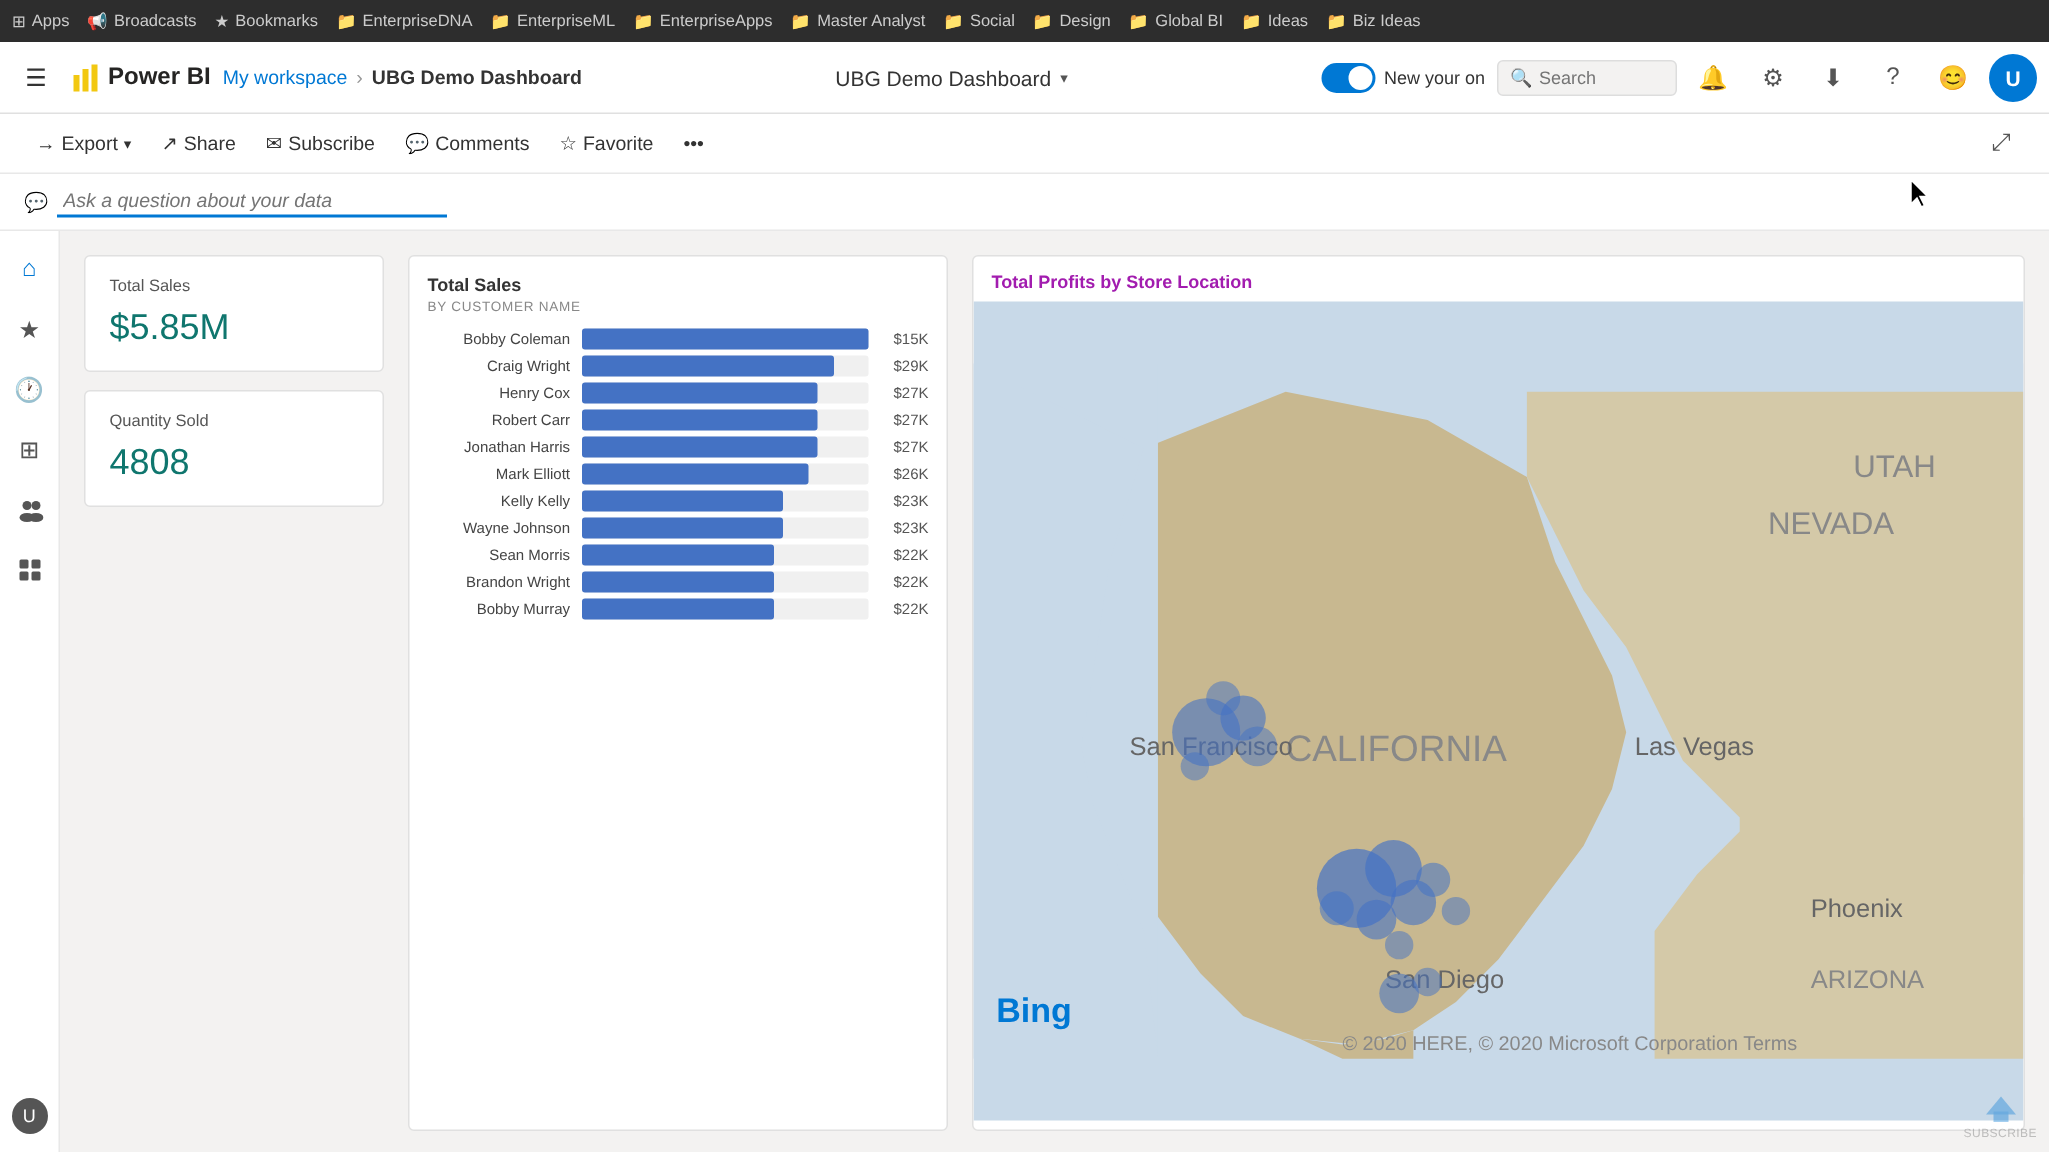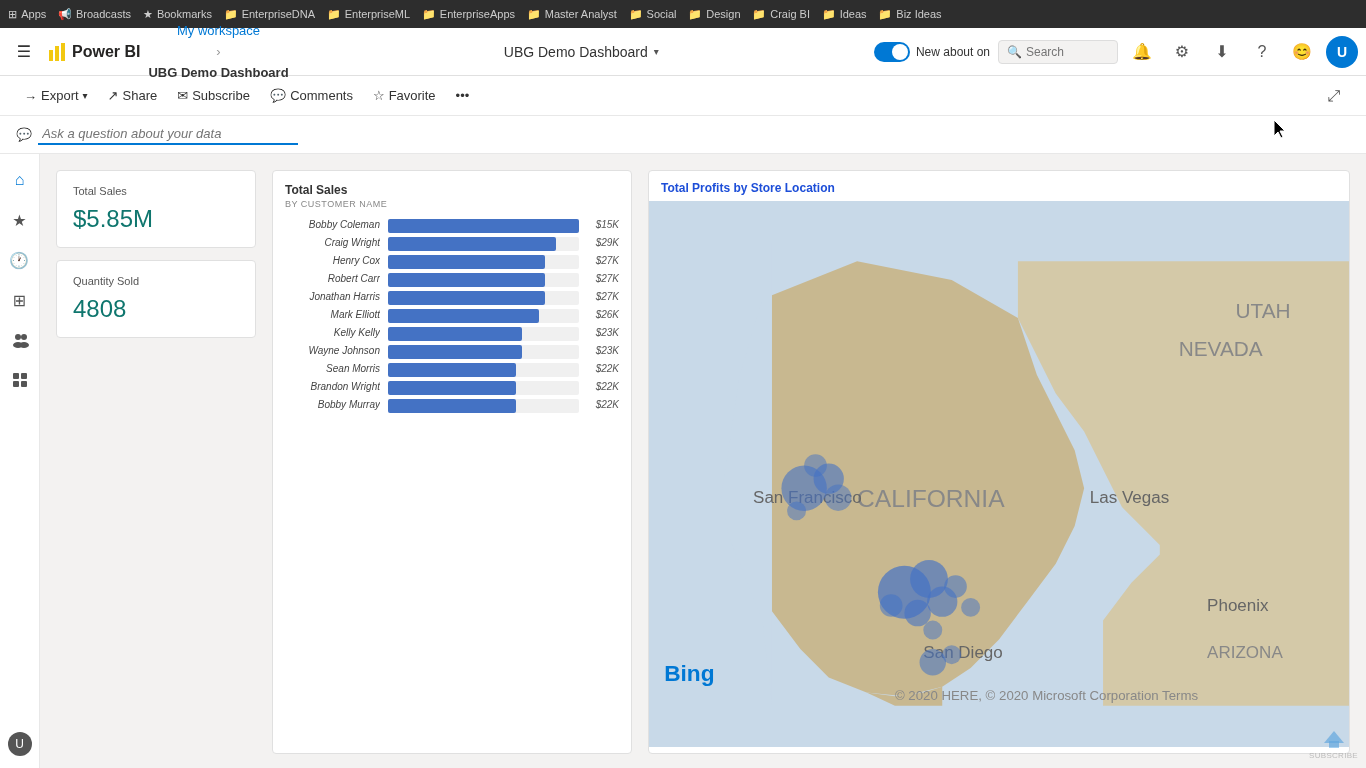--- a/index.html
+++ b/index.html
@@ -45,21 +45,20 @@
       display: flex;
       align-items: center;
       gap: 4px;
     }
     .breadcrumb {
       display: flex;
       align-items: center;
       gap: 6px;
       font-size: 13px;
       color: #333;
-      flex-direction: column;
     }
     .breadcrumb-sep { color: #999; }
     .breadcrumb-link { color: #0078d4; cursor: pointer; }
     .center-title {
       margin: 0 auto;
       font-size: 14px;
       color: #333;
       font-weight: 500;
       display: flex;
       align-items: center;
@@ -232,24 +231,23 @@
     }
     .bar-chart-subtitle {
       font-size: 9px;
       color: #888;
       text-transform: uppercase;
       letter-spacing: 0.5px;
       margin-bottom: 10px;
     }
     .bar-row {
       display: flex;
-      align-items: flex-start;
+      align-items: center;
       margin-bottom: 4px;
       gap: 8px;
-      font-style: italic;
     }
     .bar-label {
       font-size: 10px;
       color: #444;
       width: 95px;
       text-align: right;
       white-space: nowrap;
       overflow: hidden;
       text-overflow: ellipsis;
     }
@@ -276,21 +274,21 @@
     .map-tile {
       background: #fff;
       border: 1px solid #e0e0e0;
       border-radius: 4px;
       flex: 1;
       overflow: hidden;
     }
     .map-title {
       font-size: 12px;
       font-weight: 600;
-      color: #1d4ed8;
+      color: #a21caf;
       padding: 10px 12px 6px;
     }
     .map-container {
       position: relative;
       width: 100%;
       height: calc(100% - 36px);
       background: #c8d9e8;
     }
 
     
@@ -334,21 +332,21 @@
   <span class="browser-bar-item">
     <span style="color:#e8c84a;">📁</span>
     <span>Social</span>
   </span>
   <span class="browser-bar-item">
     <span style="color:#e8c84a;">📁</span>
     <span>Design</span>
   </span>
   <span class="browser-bar-item">
     <span style="color:#e8c84a;">📁</span>
-    <span>Craig BI</span>
+    <span>Global BI</span>
   </span>
   <span class="browser-bar-item">
     <span style="color:#e8c84a;">📁</span>
     <span>Ideas</span>
   </span>
   <span class="browser-bar-item">
     <span style="color:#e8c84a;">📁</span>
     <span>Biz Ideas</span>
   </span>
 </div>
@@ -371,21 +369,21 @@
     <span style="font-weight:600;">UBG Demo Dashboard</span>
   </div>
 
   <div class="center-title">
     <span>UBG Demo Dashboard</span>
     <span class="dropdown-arrow">▾</span>
   </div>
 
   <div class="toggle-wrapper">
     <div class="toggle"></div>
-    <span class="toggle-label">New about on</span>
+    <span class="toggle-label">New your on</span>
   </div>
 
   <div class="search-box">
     <span style="color:#555;font-size:12px;">🔍</span>
     <input type="text" placeholder="Search" style="">
   </div>
 
   <div class="nav-icon-btn">🔔</div>
   <div class="nav-icon-btn">⚙</div>
   <div class="nav-icon-btn">⬇</div>

